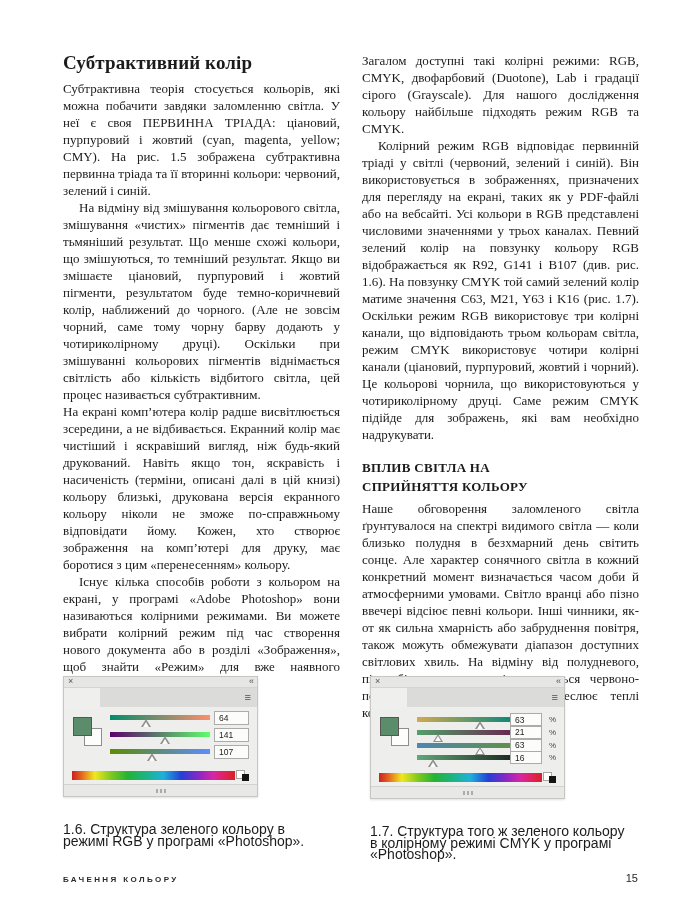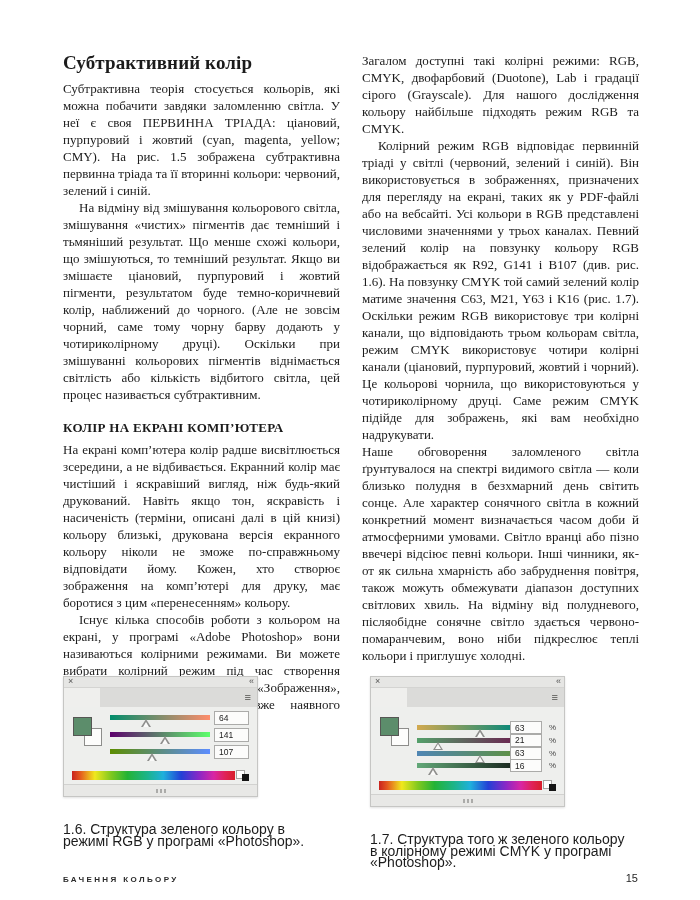--- a/index.html
+++ b/index.html
@@ -41,21 +41,21 @@
     font-family:"Liberation Sans","DejaVu Sans",sans-serif;
   }
   .ps-titlebar{height:10px;background:#e6e6e4;border-bottom:1px solid #d4d4d2;position:relative;}
   .ps-close{position:absolute;left:4px;top:-1px;font-size:9px;line-height:10px;color:#555;cursor:default;}
   .ps-collapse{position:absolute;right:4px;top:-1px;font-size:9px;line-height:10px;color:#555;letter-spacing:-1px;}
   .ps-tabrow{height:19px;display:flex;}
   .ps-tab-active{width:36px;background:#efefed;}
   .ps-tabwell{flex:1;background:#dbdbd9;position:relative;}
   .ps-menu{position:absolute;right:6px;top:3px;font-size:11px;line-height:12px;color:#4f4f4d;}
   .ps-body{position:relative;height:55px;padding:6px 8px 0 8px;}
-  .cmyk .ps-body{padding-top:16px;}
+  .cmyk .ps-body{padding-top:8px;}
   .ps-swatches{position:absolute;left:9px;top:10px;width:30px;height:30px;}
   .ps-bg-swatch{position:absolute;left:11px;top:11px;width:16px;height:16px;background:#fdfdfc;border:1px solid #8d8d8b;}
   .ps-fg-swatch{position:absolute;left:0;top:0;width:17px;height:17px;border:1px solid #565654;}
   .ps-sliders{margin-left:38px;position:relative;}
   .ps-row{position:relative;height:17px;}
   .cmyk .ps-row{height:12.8px;}
   .ps-track{position:absolute;left:0;top:2px;width:100px;height:5px;}
   .ps-thumb{position:absolute;top:4px;width:0;height:0;transform:translateX(-50%);
     border-left:5.5px solid transparent;border-right:5.5px solid transparent;border-bottom:8px solid #8f8f8d;}
   .ps-thumb::after{content:"";position:absolute;left:-3.5px;top:2.5px;width:0;height:0;
@@ -91,27 +91,30 @@
   .footer-page{font-size:11px;color:#1f1f1f;text-align:center;}
 </style>
 </head>
 <body>
 
 <div class="columns">
   <div class="col">
     <h1 class="sec">Субтрактивний колір</h1>
     <p class="body">Субтрактивна теорія стосується кольорів, які можна побачити завдяки заломленню світла. У неї є своя ПЕРВИННА ТРІАДА: ціановий, пурпуровий і жовтий (cyan, magenta, yellow; CMY). На рис. 1.5 зображена субтрактивна первинна тріада та її вторинні кольори: червоний, зелений і синій.</p>
     <p class="body indent">На відміну від змішування кольорового світла, змішування «чистих» пігментів дає темніший і тьмяніший результат. Що менше схожі кольори, що змішуються, то темніший результат. Якщо ви змішаєте ціановий, пурпуровий і жовтий пігменти, результатом буде темно-коричневий колір, наближений до чорного. (Але не зовсім чорний, саме тому чорну барву додають у чотириколірному друці). Оскільки при змішуванні кольорових пігментів віднімається світлість або кількість відбитого світла, цей процес називається субтрактивним.</p>
-    <h2 class="sub">КОЛІР НА ЕКРАНІ КОМП’ЮТЕРА</h2>
     <p class="body">На екрані комп’ютера колір радше висвітлюється зсередини, а не відбивається. Екранний колір має чистіший і яскравіший вигляд, ніж будь-який друкований. Навіть якщо тон, яскравість і насиченість (терміни, описані далі в цій книзі) кольору близькі, друкована версія екранного кольору ніколи не зможе по-справжньому відповідати йому. Кожен, хто створює зображення на комп’ютері для друку, має боротися з цим «перенесенням» кольору.</p>
     <p class="body indent">Існує кілька способів роботи з кольором на екрані, у програмі «Adobe Photoshop» вони називаються колірними режимами. Ви можете вибрати колірний режим під час створення нового документа або в розділі «Зображення», щоб знайти «Режим» для вже наявного зображення.</p>
   </div>
   <div class="col">
     <p class="body">Загалом доступні такі колірні режими: RGB, CMYK, двофарбовий (Duotone), Lab і градації сірого (Grayscale). Для нашого дослідження кольору найбільше підходять режим RGB та CMYK.</p>
     <p class="body indent">Колірний режим RGB відповідає первинній тріаді у світлі (червоний, зелений і синій). Він використовується в зображеннях, призначених для перегляду на екрані, таких як у PDF-файлі або на вебсайті. Усі кольори в RGB представлені числовими значеннями у трьох каналах. Певний зелений колір на повзунку кольору RGB відображається як R92, G141 і B107 (див. рис. 1.6). На повзунку CMYK той самий зелений колір матиме значення C63, M21, Y63 і K16 (рис. 1.7). Оскільки режим RGB використовує три колірні канали, що відповідають трьом кольорам світла, режим CMYK використовує чотири колірні канали (ціановий, пурпуровий, жовтий і чорний). Це кольорові чорнила, що використовуються у чотириколірному друці. Саме режим CMYK підійде для зображень, які вам необхідно надрукувати.</p>
+    <h2 class="sub">
+        <span class="ln">ВПЛИВ СВІТЛА НА</span>
+        <span class="ln">СПРИЙНЯТТЯ КОЛЬОРУ</span>
+      </h2>
     <p class="body">Наше обговорення заломленого світла ґрунтувалося на спектрі видимого світла — коли близько полудня в безхмарний день світить сонце. Але характер сонячного світла в кожний конкретний момент визначається часом доби й атмосферними умовами. Світло вранці або пізно ввечері відсіює певні кольори. Інші чинники, як-от як сильна хмарність або забруднення повітря, також можуть обмежувати діапазон доступних світлових хвиль. На відміну від полудневого, післяобідне сонячне світло здається червоно-помаранчевим, воно ніби підкреслює теплі кольори і приглушує холодні.</p>
   </div>
 </div>
 
 <div class="figure fig-left">
   <div class="ps-panel rgb">
     <div class="ps-titlebar">
       <span class="ps-close">×</span>
       <span class="ps-collapse">«</span>
     </div>

